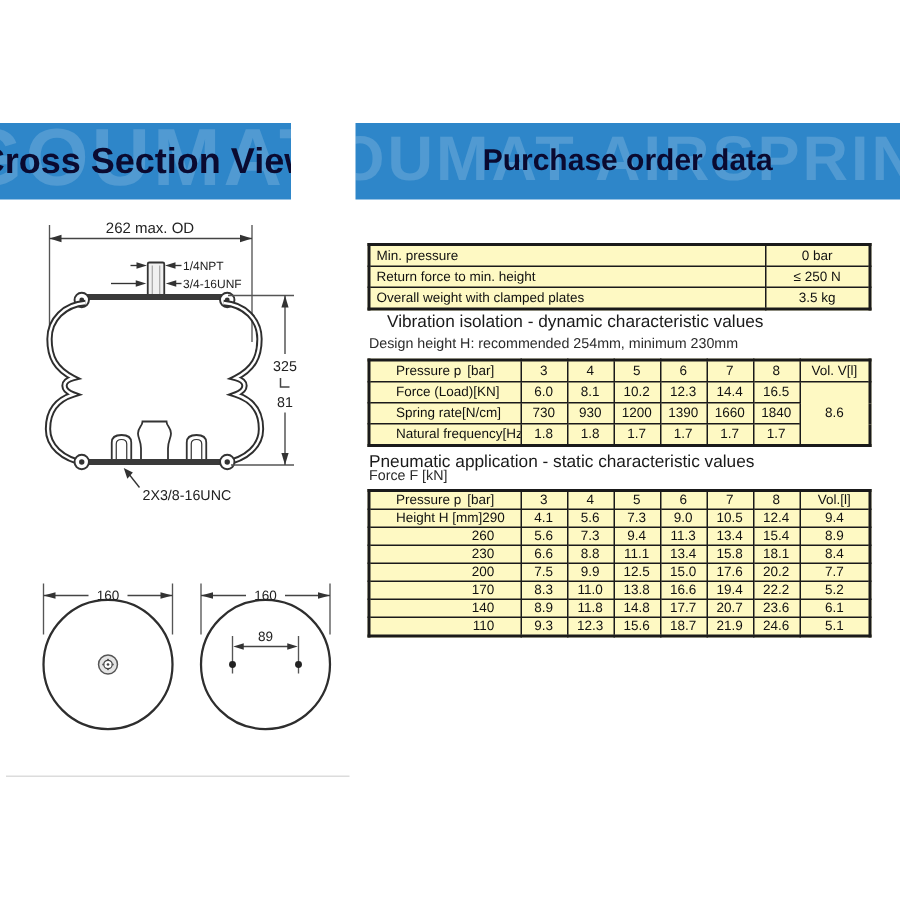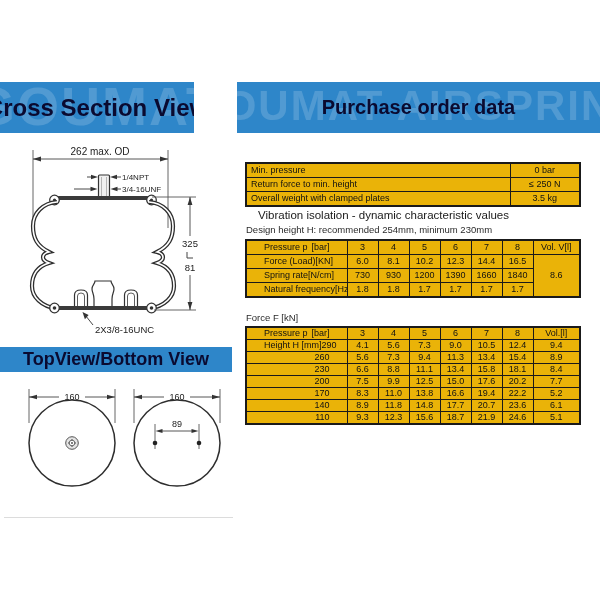--- a/index.html
+++ b/index.html
@@ -23,21 +23,21 @@
 
   
   .sec-title{position:absolute;font-size:11.5px;color:#1a1a1a;white-space:nowrap;}
   .sec-sub{position:absolute;font-size:9.5px;color:#2b2b2b;white-space:nowrap;}
   #dyn-title{left:258px;top:209px;}
   #dyn-sub{left:246px;top:224px;}
   #stat-title{left:246px;top:302px;}
   #stat-sub{left:246px;top:312px;}
 
   
-  .dtable{position:absolute;border-collapse:collapse;table-layout:fixed;background:#eab308;
+  .dtable{position:absolute;border-collapse:collapse;table-layout:fixed;background:#fef9c3;
           border:2px solid #1a1a1a;}
   .dtable td{border:1px solid #1a1a1a;font-size:9px;text-align:center;padding:0;
           height:13px;line-height:13px;color:#111;overflow:hidden;white-space:nowrap;}
   .dtable td .lu{display:flex;justify-content:space-between;padding:0 17px;}
   #purchase-table{left:245px;top:162px;width:334px;}
   #purchase-table td.lab{text-align:left;padding-left:4px;}
   #dynamic-table{left:245px;top:239px;width:334px;}
   #static-table{left:245px;top:326px;width:334px;}
   #static-table td{height:11px;line-height:11px;}
 
@@ -120,23 +120,20 @@
     <line x1="154" y1="172" x2="196" y2="172" stroke="#555" stroke-width="0.9"></line>
     <line x1="190" y1="59" x2="190" y2="98" stroke="#444" stroke-width="0.9"></line>
     <line x1="190" y1="137" x2="190" y2="172" stroke="#444" stroke-width="0.9"></line>
     <polygon points="190,59 187.6,67 192.4,67" fill="#333"></polygon>
     <polygon points="190,172 187.6,164 192.4,164" fill="#333"></polygon>
     <text x="190" y="109" text-anchor="middle" font-size="9.5">325</text>
     <polyline points="187,114 187,120 193,120" fill="none" stroke="#444" stroke-width="1"></polyline>
     <text x="190" y="133" text-anchor="middle" font-size="9.5">81</text>
   </svg>
 
-  <div class="banner" id="banner-views">
-    <span class="banner-text">TopView/Bottom View</span>
-  </div>
 
   <svg id="views" class="drawing" width="240" height="140" viewBox="0 0 240 140">
 
     <circle cx="72" cy="60" r="43" fill="none" stroke="#2e2e2e" stroke-width="1.5"></circle>
     <line x1="29" y1="6" x2="29" y2="40" stroke="#555" stroke-width="0.9"></line>
     <line x1="115" y1="6" x2="115" y2="40" stroke="#555" stroke-width="0.9"></line>
     <line x1="29" y1="14" x2="59" y2="14" stroke="#444" stroke-width="0.9"></line>
     <line x1="85" y1="14" x2="115" y2="14" stroke="#444" stroke-width="0.9"></line>
     <polygon points="29,14 37,11.8 37,16.2" fill="#333"></polygon>
     <polygon points="115,14 107,11.8 107,16.2" fill="#333"></polygon>
@@ -259,20 +256,21 @@
           <td>1.8</td>
           <td>1.8</td>
           <td>1.7</td>
           <td>1.7</td>
           <td>1.7</td>
           <td>1.7</td>
         </tr>
       </tbody>
   </table>
 
+  <div class="sec-title" id="stat-title">Pneumatic application - static characteristic values</div>
   <div class="sec-sub" id="stat-sub">Force F [kN]</div>
   <table class="dtable" id="static-table">
     <colgroup>
       <col style="width:101px">
         <col style="width:31px">
         <col style="width:31px">
         <col style="width:31px">
       <col style="width:31px">
         <col style="width:31px">
         <col style="width:31px">

